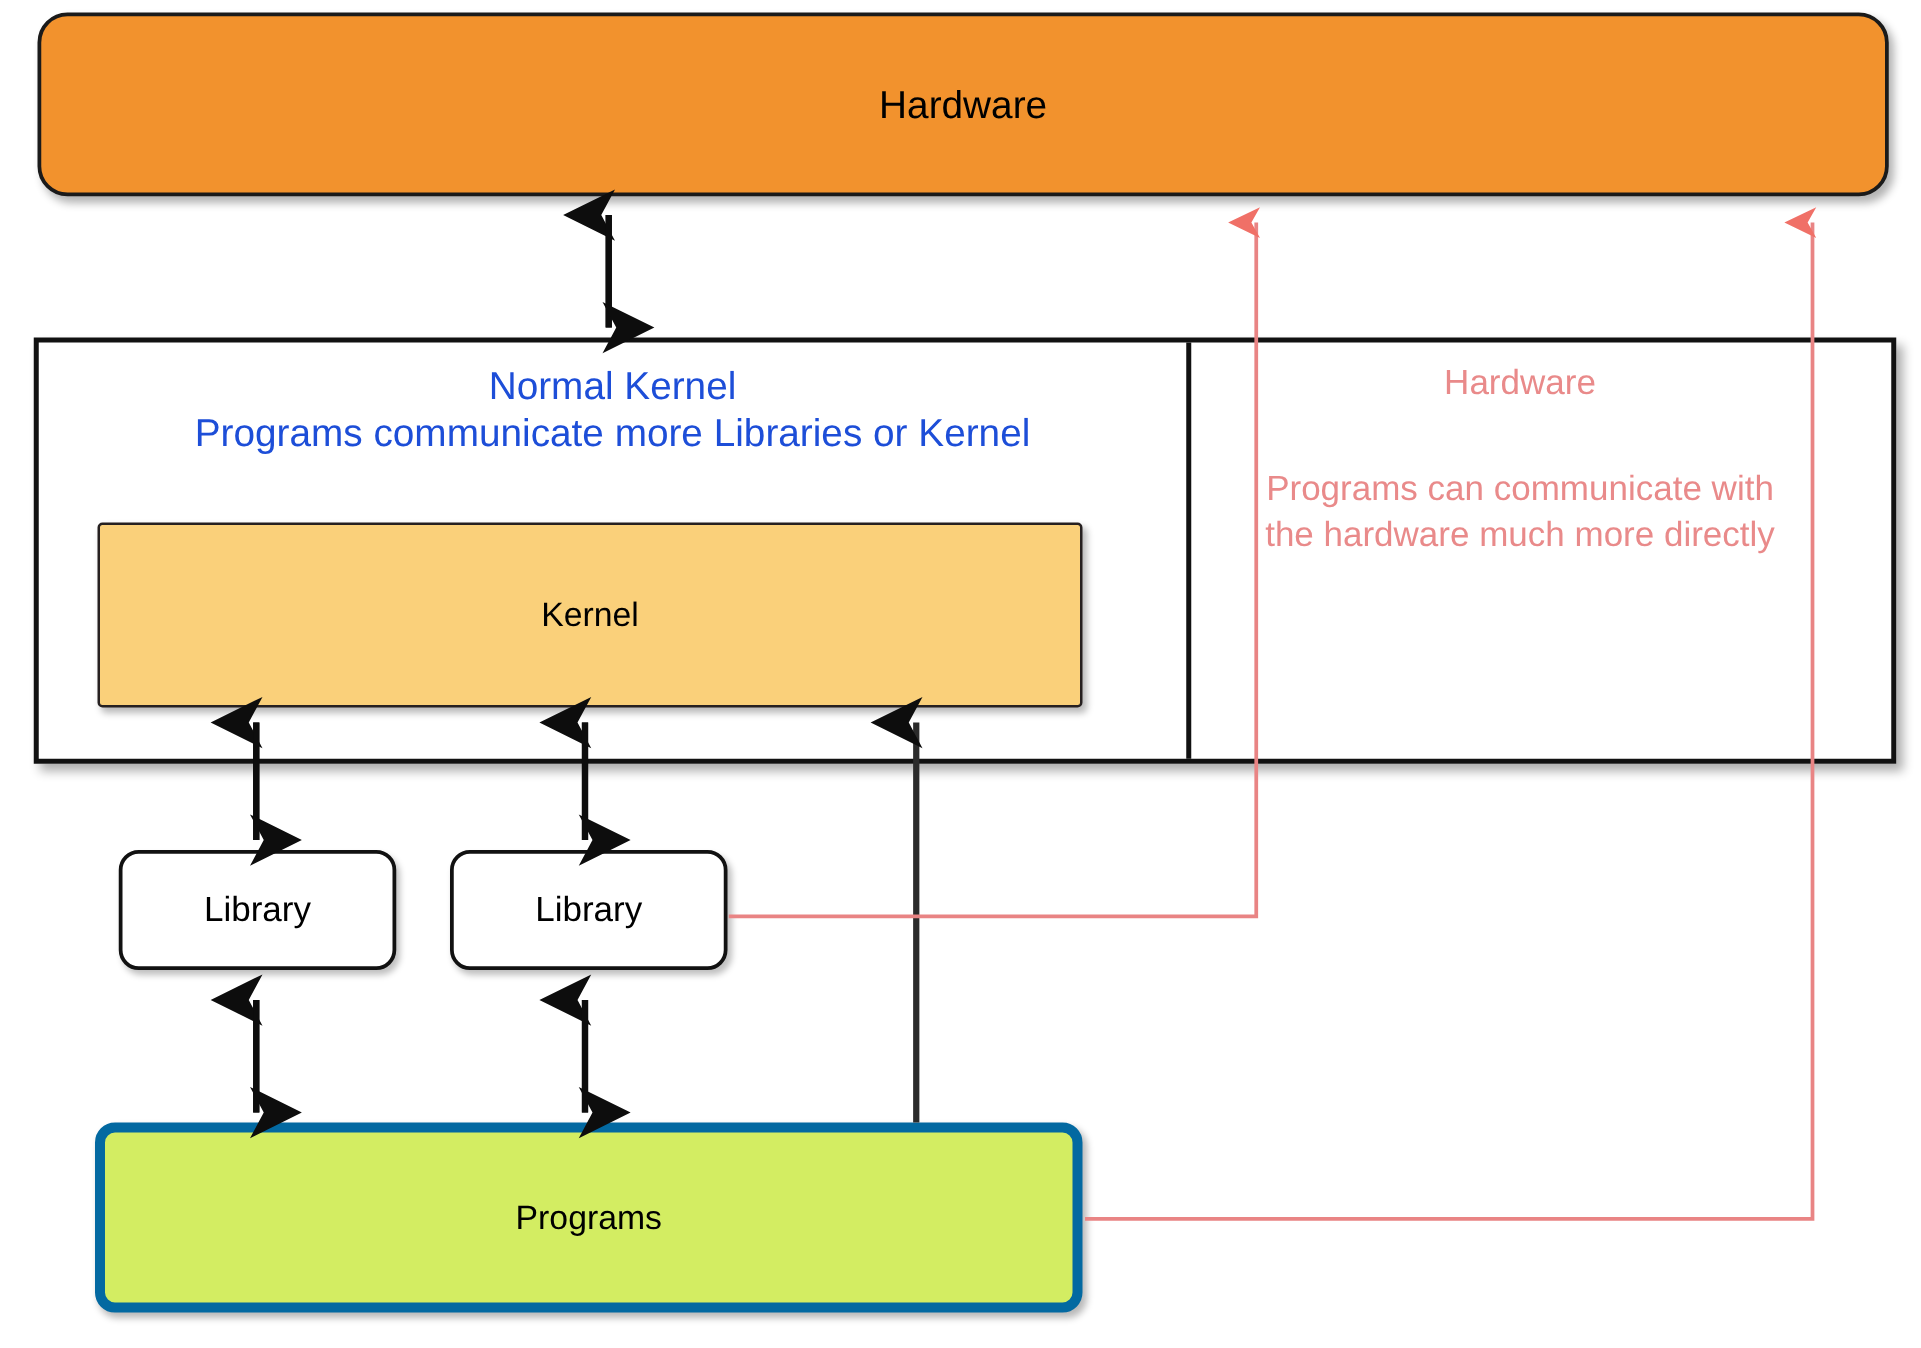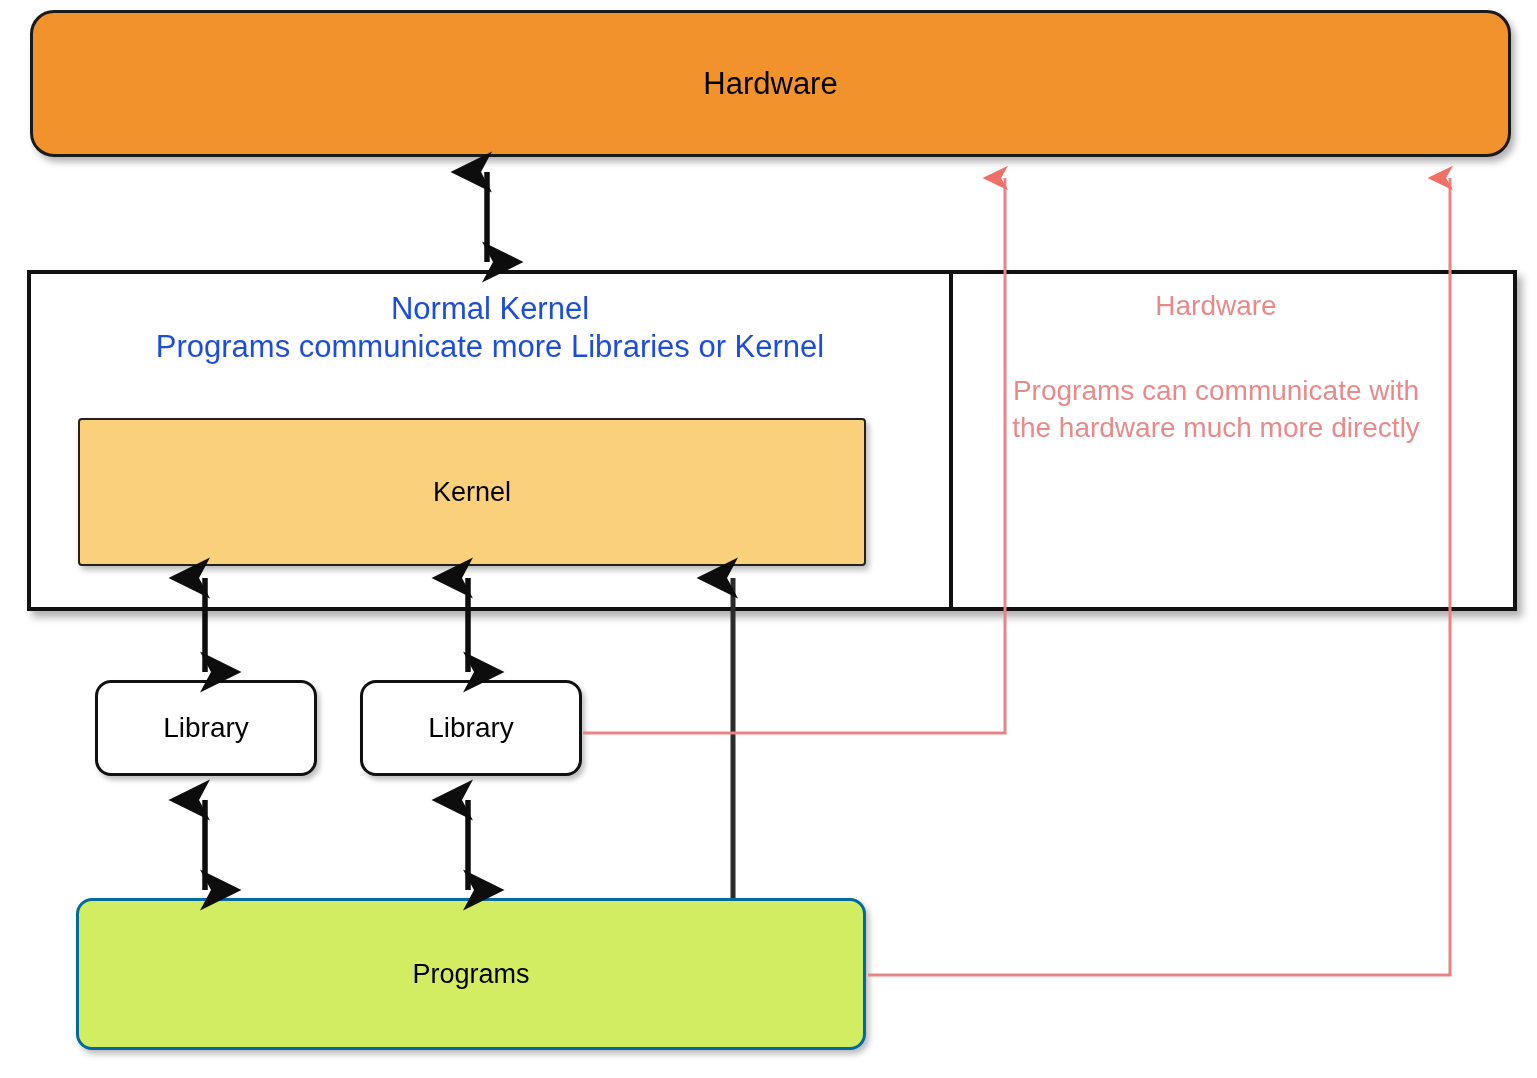--- a/index.html
+++ b/index.html
@@ -111,21 +111,21 @@
   }
   .library-1 { left: 95px; }
   .library-2 { left: 360px; }
 
   .programs-box {
     left: 76px;
     top: 898px;
     width: 790px;
     height: 152px;
     background: #D3ED62;
-    border: 3px solid #0369a1;
+    border: 8px solid #0369a1;
     border-radius: 16px;
     font-size: 27px;
     box-shadow: 3px 4px 6px rgba(0,0,0,0.28);
   }
 
   
   #connectors {
     position: absolute;
     left: 0;
     top: 0;

